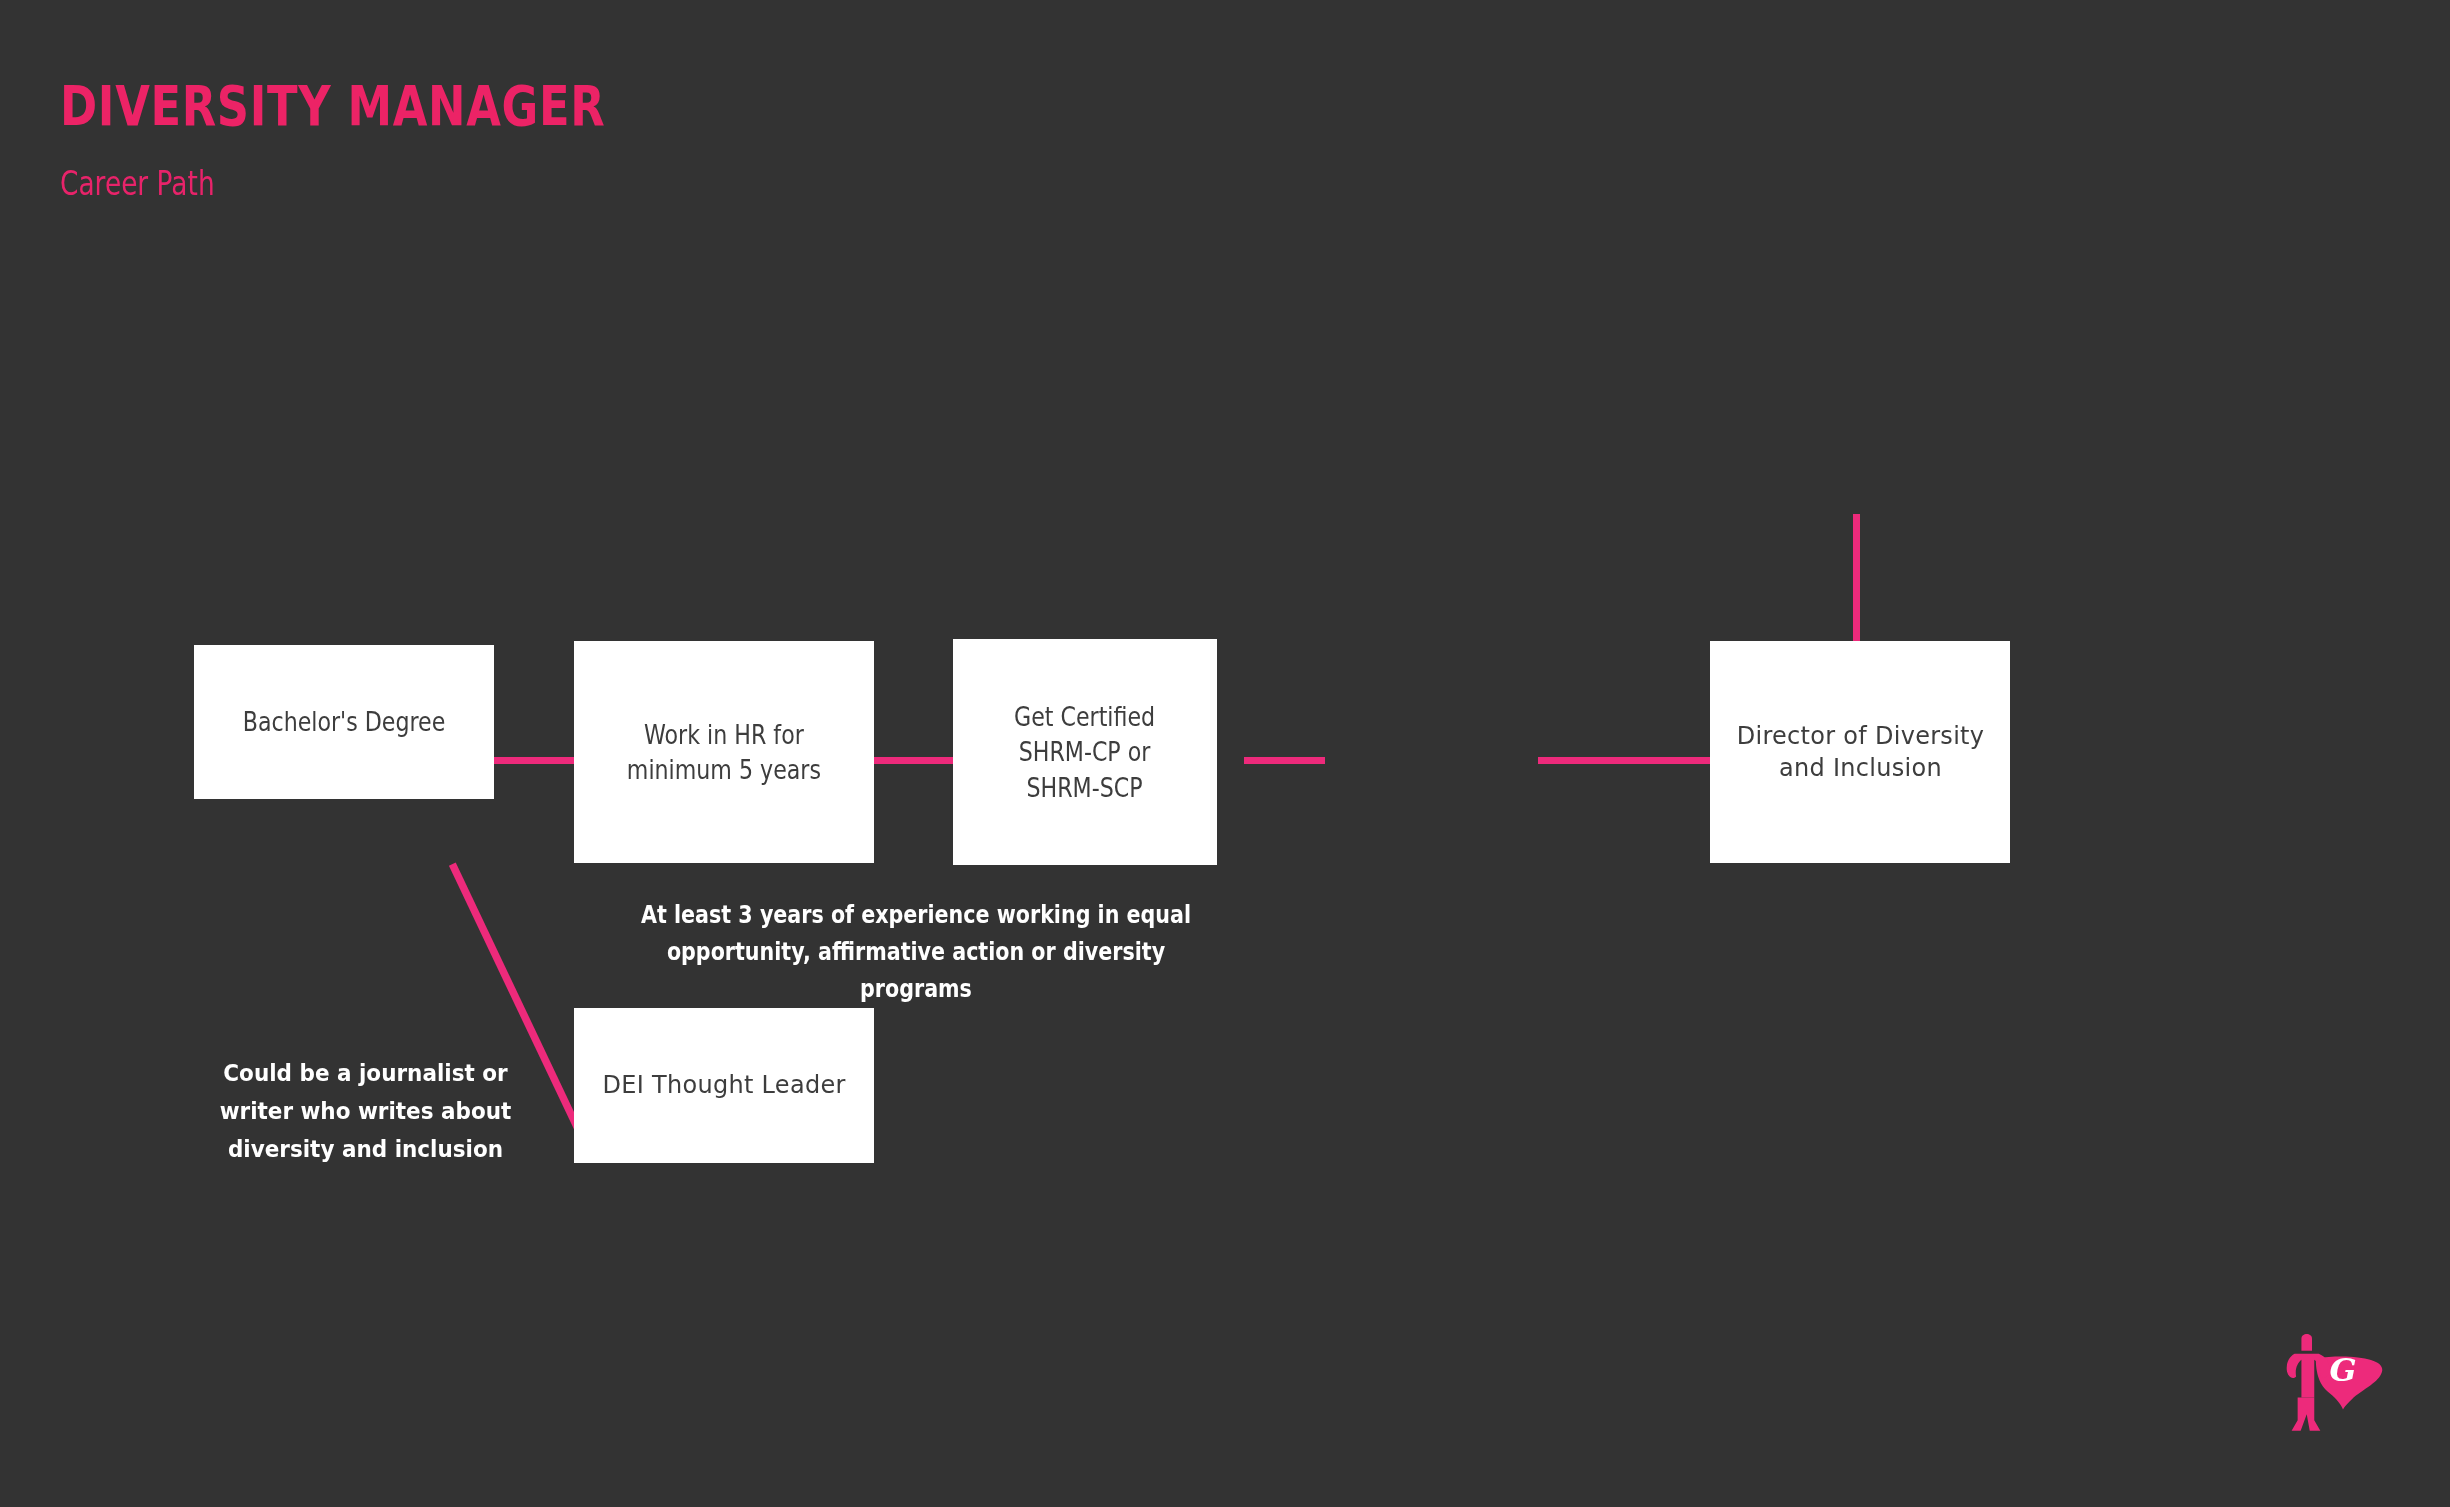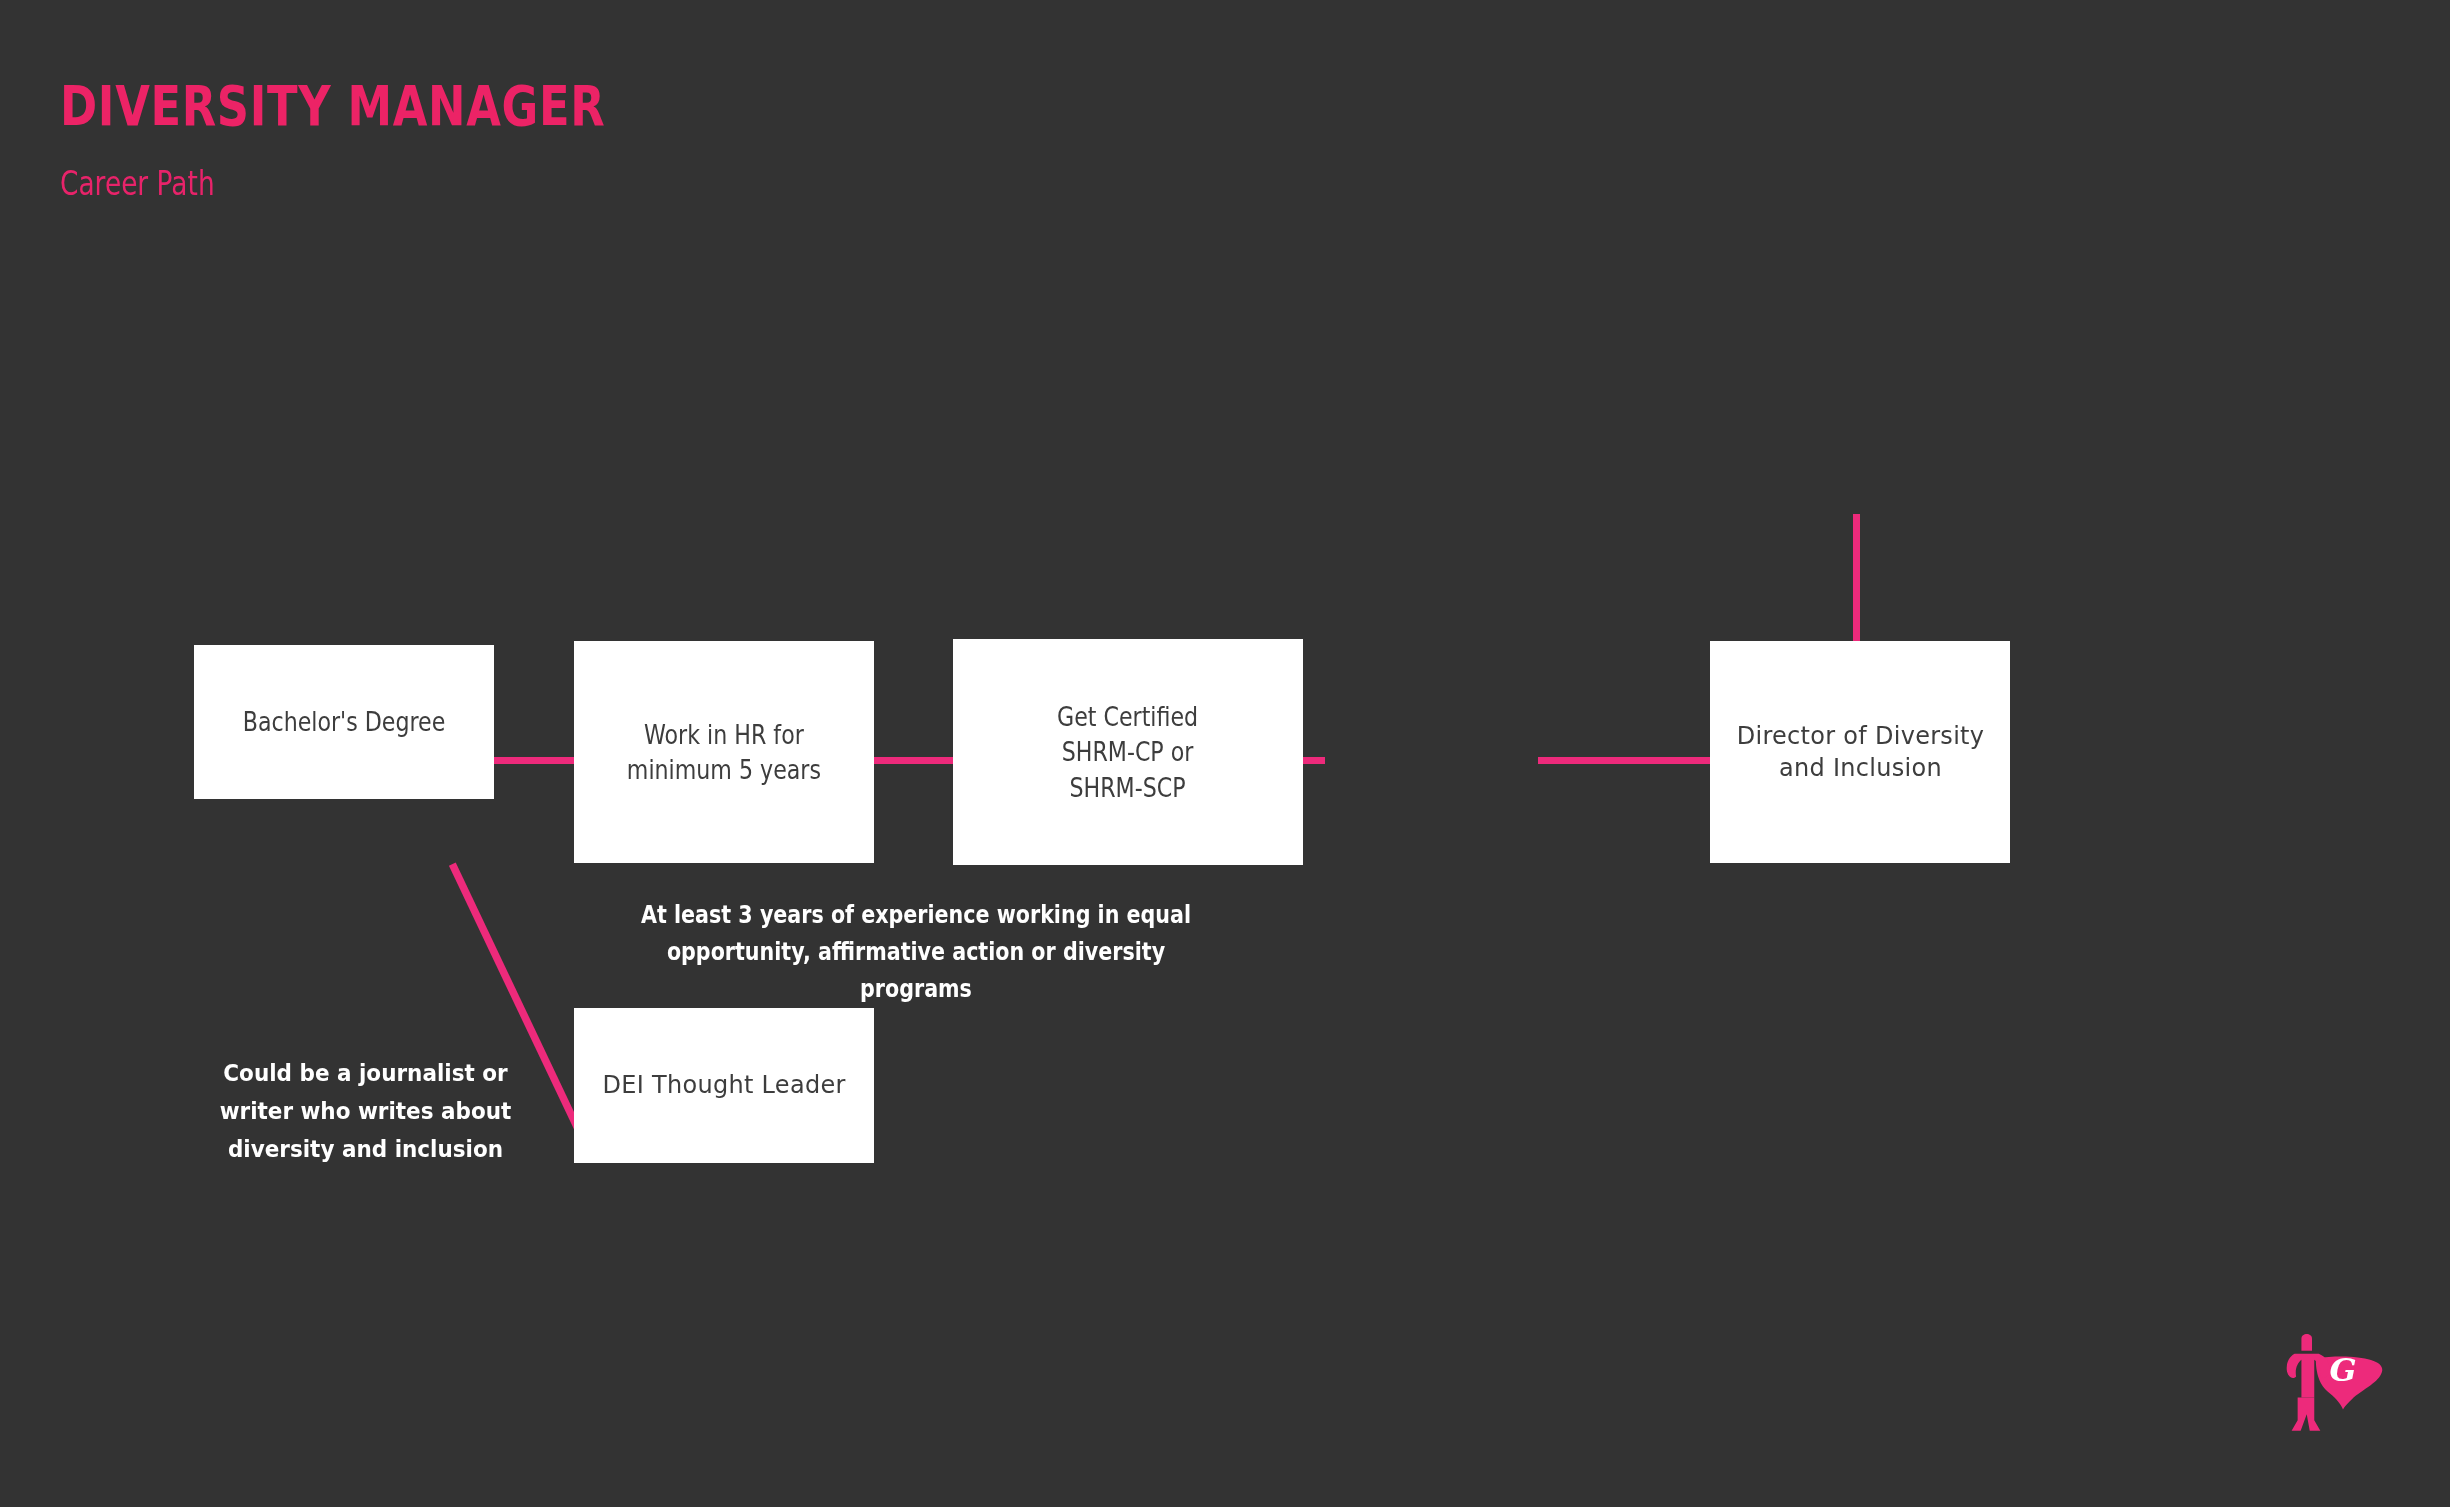--- a/index.html
+++ b/index.html
@@ -158,21 +158,21 @@
 
   <div class="node cond" style="left:194px; top:645px; width:300px; height:154px;">
     <span class="label" style="white-space: pre-line;">Bachelor's Degree</span>
   </div>
 
   <div class="node cond" style="left:574px; top:641px; width:300px; height:222px;">
     <span class="label" style="white-space: pre-line;">Work in HR for
 minimum 5 years</span>
   </div>
 
-  <div class="node cond" style="left:953px; top:639px; width:350px; height:226px;">
+  <div class="node cond" style="left:953px; top:639px; width:264px; height:226px;">
     <span class="label" style="white-space: pre-line;">Get Certified
 SHRM-CP or
 SHRM-SCP</span>
   </div>
 
 
   <div class="node wide" style="left:1710px; top:641px; width:300px; height:222px;">
     <span class="label" style="white-space: pre-line;">Director of Diversity
 and Inclusion</span>
   </div>

